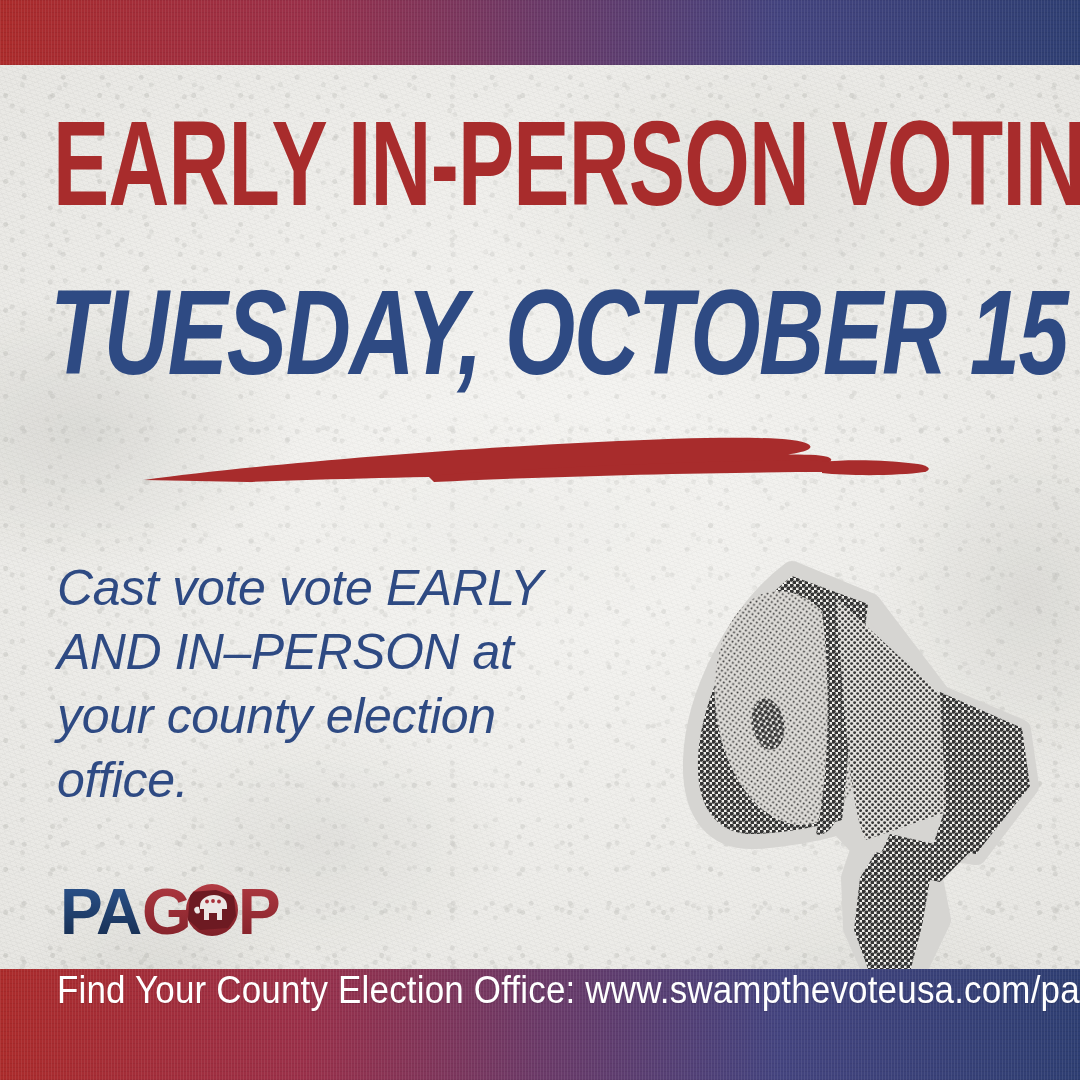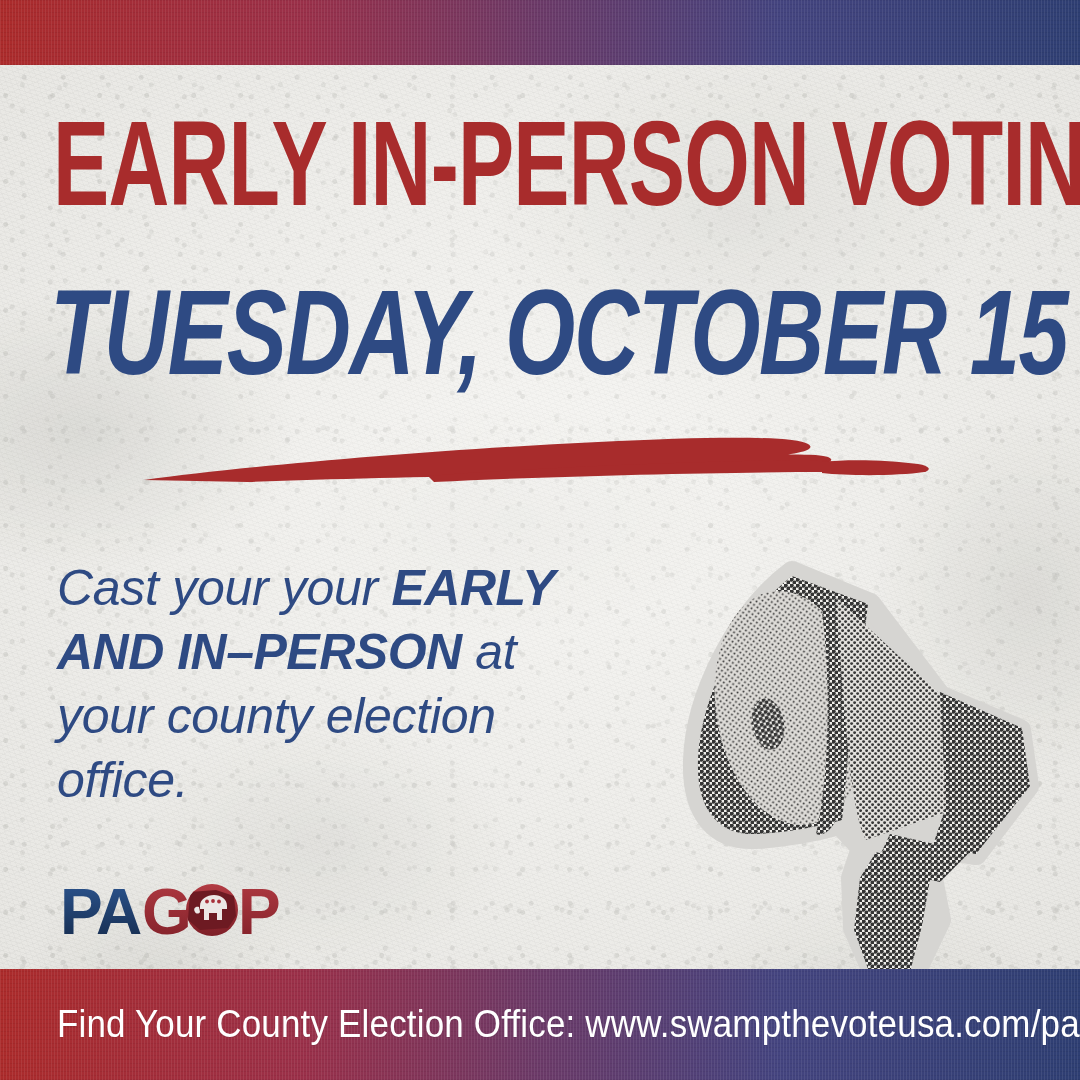--- a/index.html
+++ b/index.html
@@ -66,21 +66,21 @@
   }
 
   
   .bar {
     position: absolute;
     left: 0;
     width: 1080px;
     background: linear-gradient(90deg, #ab2b2b 0%, #9a3049 28%, #6b3a68 50%, #44447f 72%, #2e3e72 100%);
   }
   .bar-top    { top: 0;  height: 65px; }
-  .bar-bottom { top: 969px; height: 111px; z-index: 40; display: flex; align-items: center; }
+  .bar-bottom { top: 969px; height: 111px; z-index: 40; display: flex; align-items: flex-start; }
   .bar-grain {
     position: absolute; inset: 0;
     opacity: .14;
     background-image: repeating-linear-gradient(90deg, rgba(255,255,255,.5) 0 1px, transparent 1px 3px),
                       repeating-linear-gradient(0deg,  rgba(0,0,0,.35) 0 1px, transparent 1px 4px);
   }
   .footer-text {
     position: relative;
     z-index: 2;
     margin-left: 57px;
@@ -142,21 +142,21 @@
     position: absolute;
     left: 57px;
     top: 556px;
     width: 520px;
     color: #2e4a83;
     font-size: 50px;
     font-style: italic;
     line-height: 1.28;
     letter-spacing: -.3px;
   }
-  .body-copy b { font-weight: 700; letter-spacing: -.5px; }
+  .body-copy b { font-weight: 400; letter-spacing: -.5px; }
 
   
   .logo {
     position: absolute;
     left: 60px;
     top: 872px;
     width: 260px;
     height: 72px;
   }
 
@@ -196,21 +196,21 @@
                C 340 41, 440 36, 540 32 C 640 28, 690 27, 700 31
                C 712 36, 690 42, 650 44 C 560 48, 300 49, 120 56 Z" fill="#a82c2c"></path>
       <path d="M300 50 C 420 41, 580 35, 672 34 C 700 34, 712 36, 716 40
                C 720 44, 712 46, 700 46 C 600 46, 430 50, 306 56 Z" fill="#a82c2c"></path>
       <path d="M694 36 C 720 33, 760 34, 790 38 C 802 40, 804 44, 796 46
                C 770 50, 720 50, 694 47 Z" fill="#a82c2c"></path>
     </svg>
   </div>
 
   <div class="body-copy">
-    <span>Cast your your </span><b>EARLY AND IN–PERSON</b><span> at your county election office.</span>
+    <span>Cast vote vote </span><b>EARLY AND IN–PERSON</b><span> at your county election office.</span>
   </div>
 
   <div class="logo">
     <svg viewBox="0 0 260 72" width="260" height="72" xmlns="http://www.w3.org/2000/svg">
       <defs>
         <linearGradient id="paGrad" x1="0" y1="0" x2="0" y2="1">
           <stop offset="0%" stop-color="#2d5793"></stop>
           <stop offset="100%" stop-color="#142949"></stop>
         </linearGradient>
         <linearGradient id="gopGrad" x1="0" y1="0" x2="0" y2="1">

